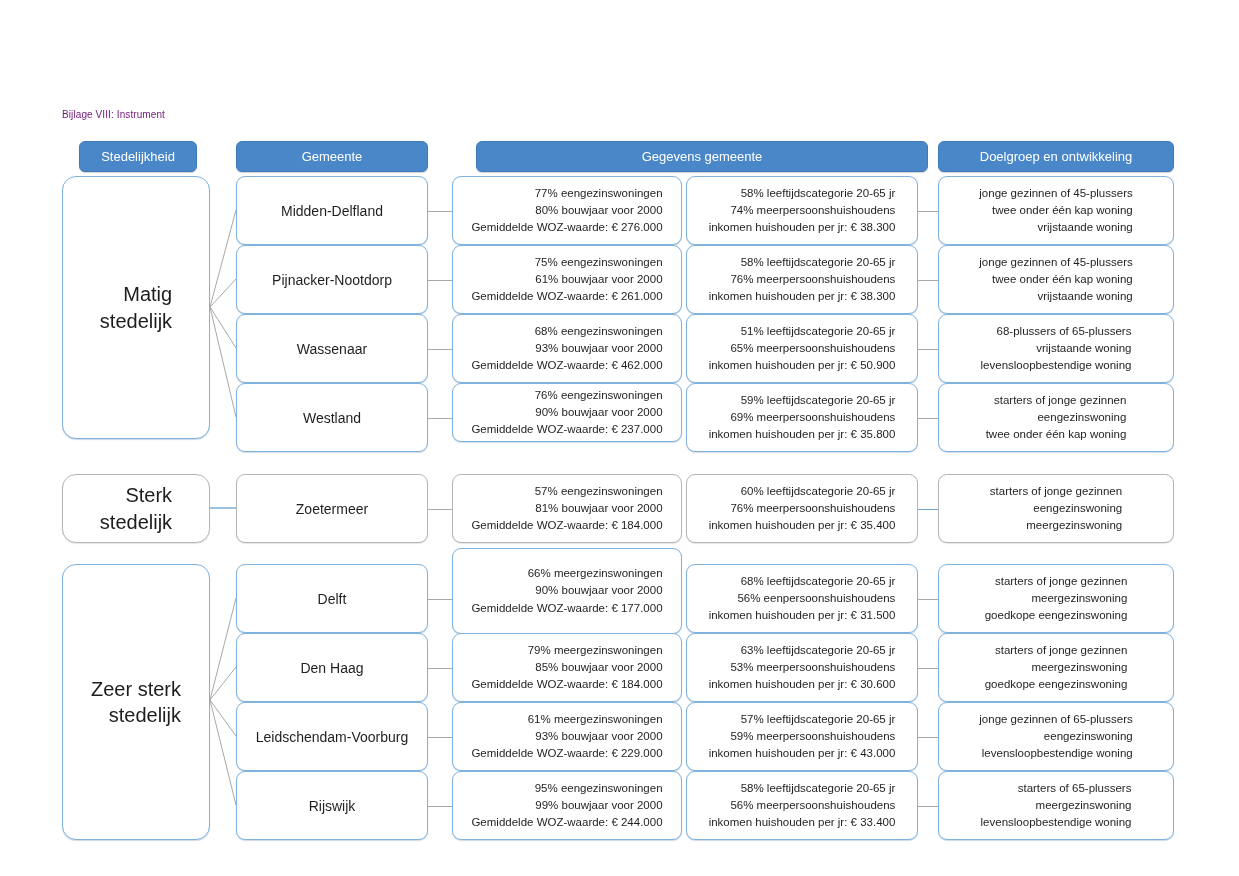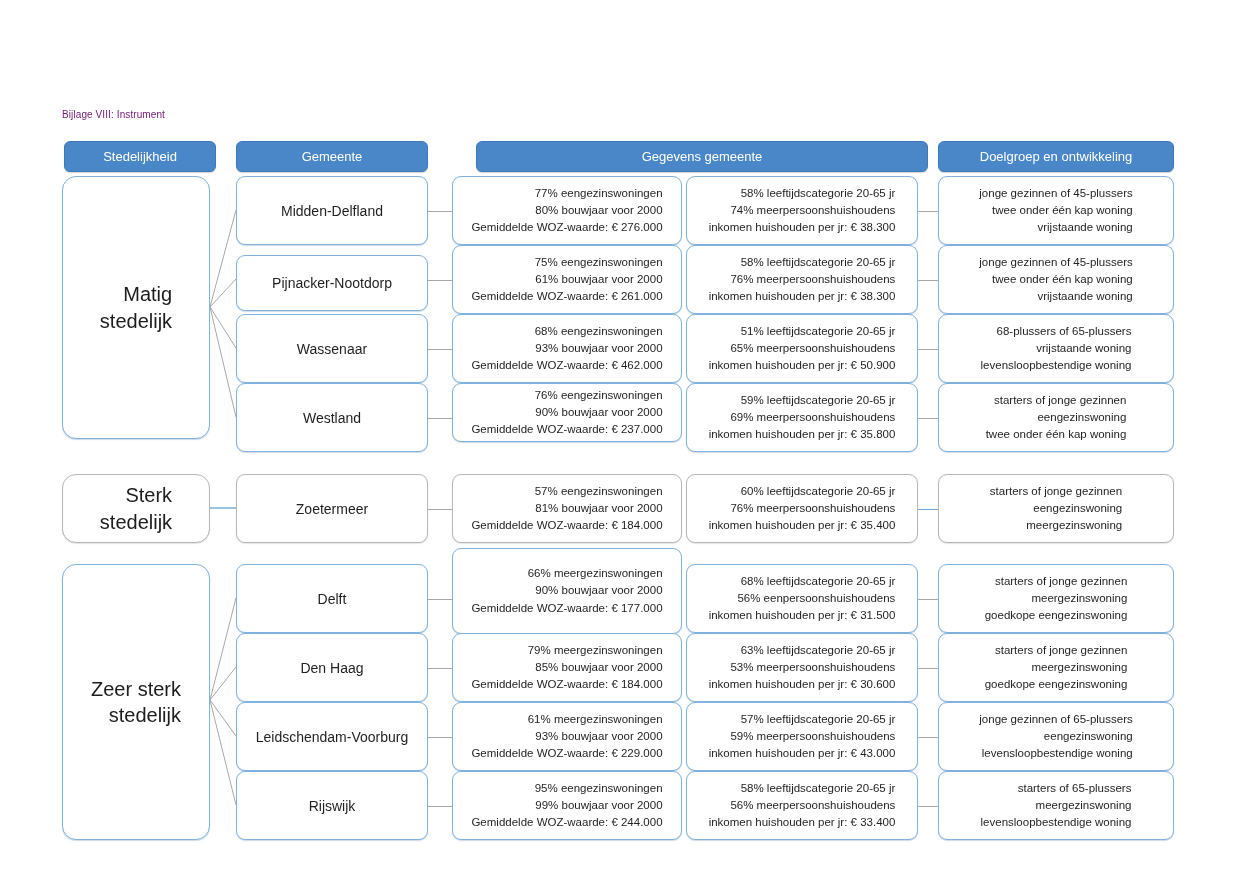--- a/index.html
+++ b/index.html
@@ -31,21 +31,21 @@
     background:#4a87c8;
     border:1px solid #3f7ab8;
     border-radius:6px;
     box-shadow:0 1px 1px rgba(0,0,0,0.18);
     color:#ffffff;
     font-size:13px;
     display:flex;align-items:center;justify-content:center;
     box-sizing:border-box;
     white-space:nowrap;
   }
-  #hdr-sted{left:64px;width:152px;}
+  #hdr-sted{left:79px;width:118px;}
   #hdr-gem {left:236px;width:192px;}
   #hdr-geg {left:476px;width:452px;}
   #hdr-doel{left:938px;width:236px;}
 
   
   .box{
     position:absolute;
     box-sizing:border-box;
     border-radius:9px;
     background:#ffffff;
@@ -184,21 +184,21 @@
         </div>
       </div>
       <div class="conn" style="left: 918px; width: 20px; top: 210.5px;"></div>
       <div class="box blue doel" style="top: 176px; height: 69px;">
         <div class="lines">
           <div>jonge gezinnen of 45-plussers</div>
           <div>twee onder één kap woning</div>
           <div>vrijstaande woning</div>
         </div>
       </div>
-      <div class="box blue muni" style="top: 245px; height: 56px; margin-top: 10px;">
+      <div class="box blue muni" style="top: 245px; height: 69px;">
         <span>Pijnacker-Nootdorp</span>
       </div>
       <div class="conn" style="left: 428px; width: 24px; top: 279.5px;"></div>
       <div class="box blue data dataA" style="top: 245px; height: 69px;">
         <div class="lines">
           <div>75% eengezinswoningen</div>
           <div>61% bouwjaar voor 2000</div>
           <div>Gemiddelde WOZ-waarde: € 261.000</div>
         </div>
       </div>

